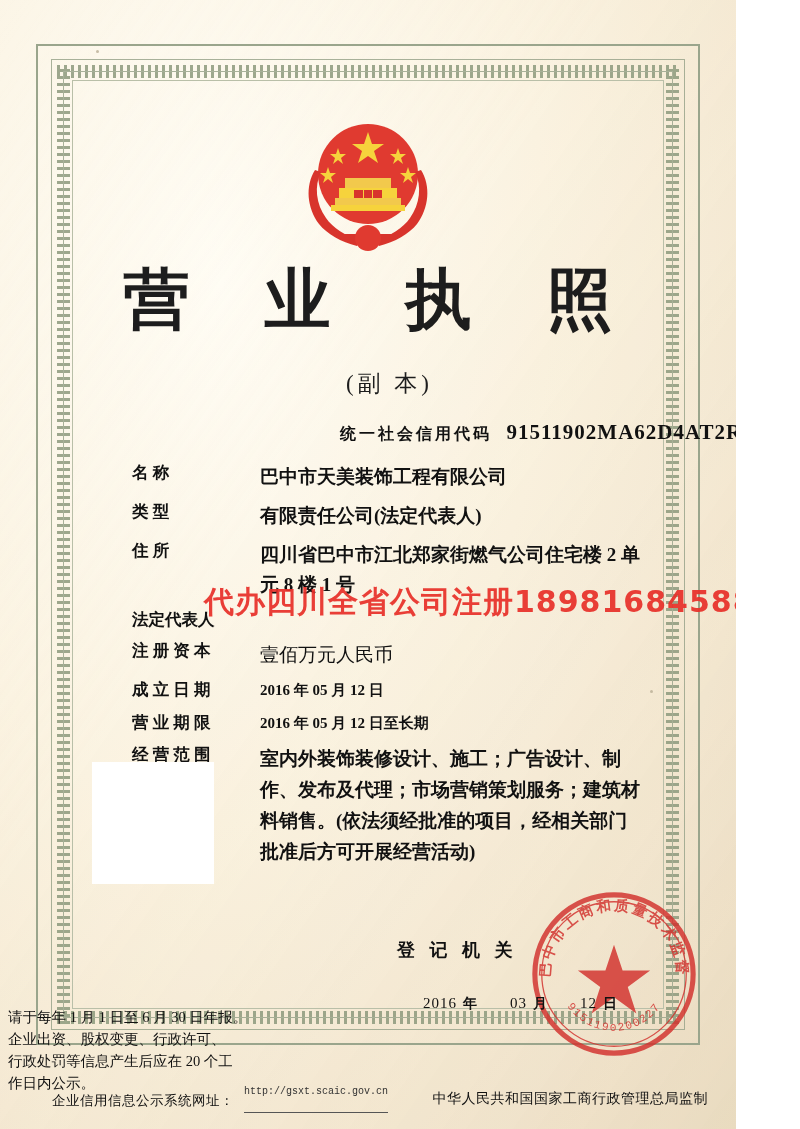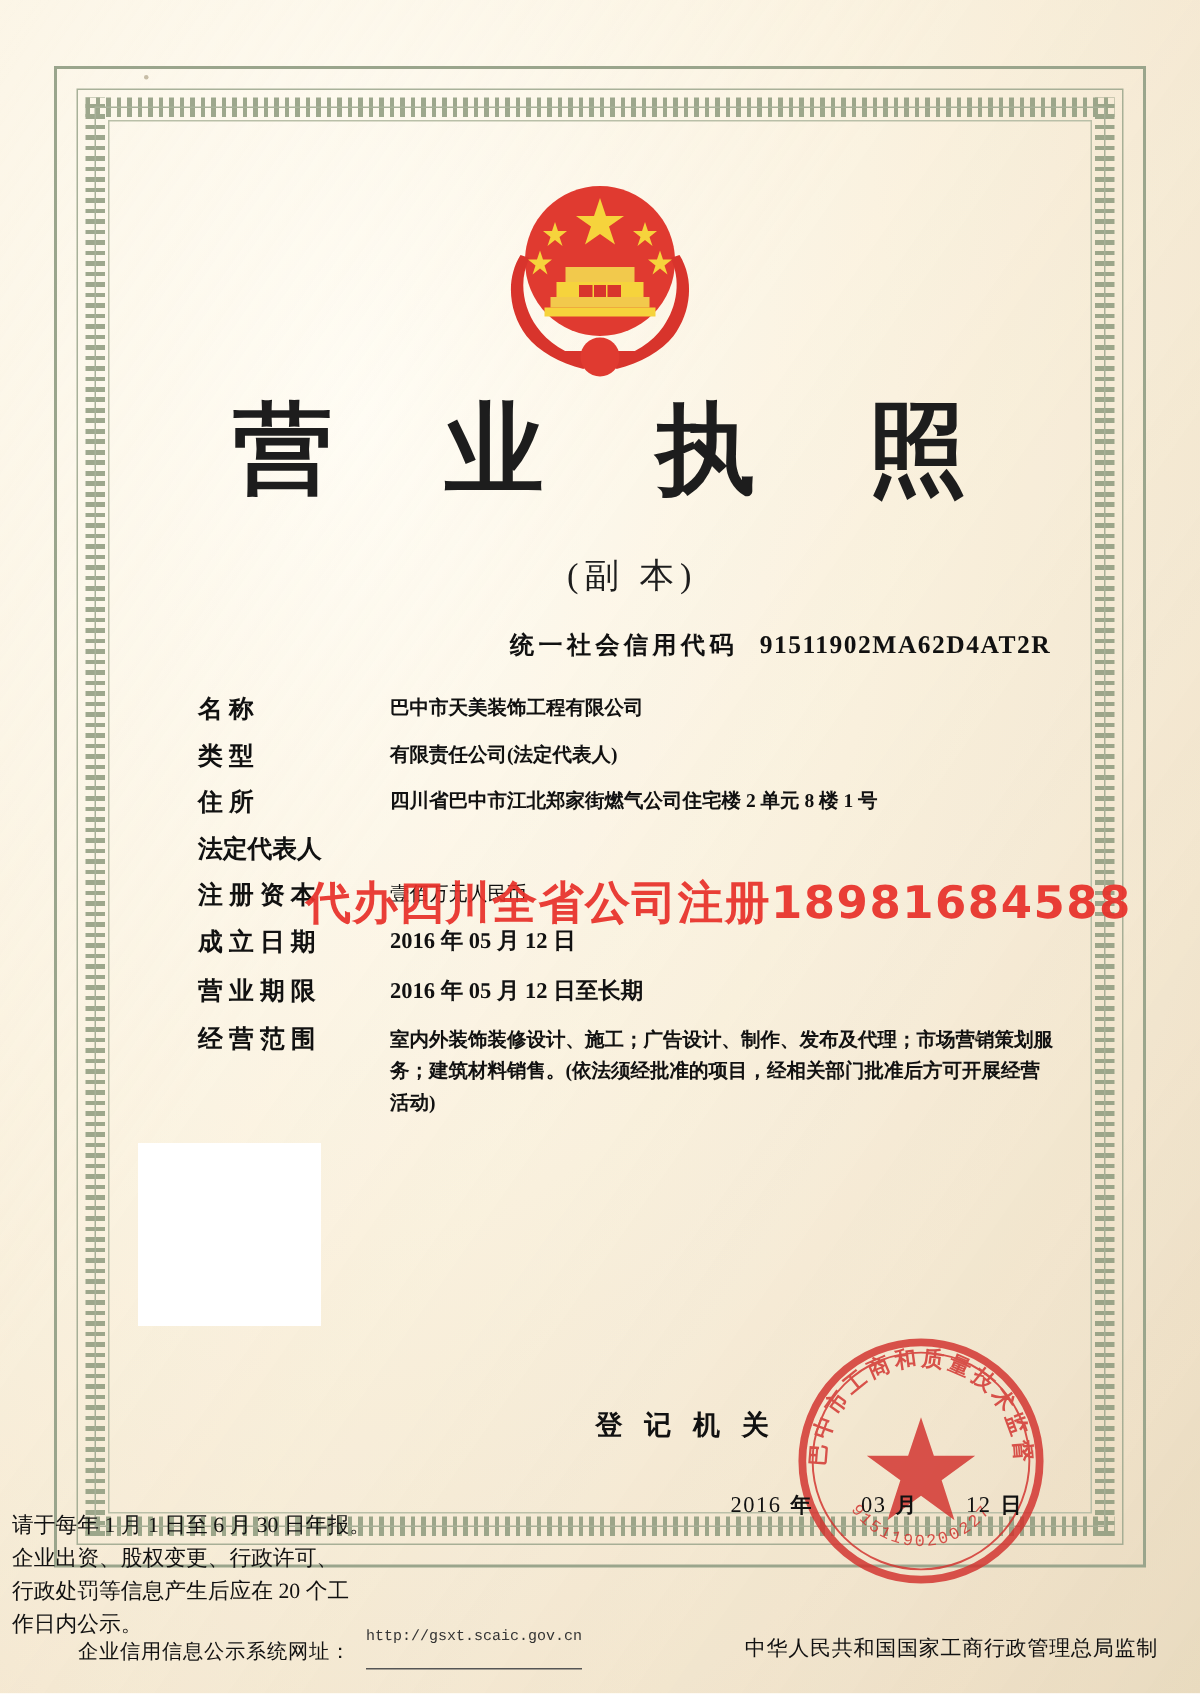--- a/index.html
+++ b/index.html
@@ -5,21 +5,21 @@
   html, body {
     margin: 0;
     padding: 0;
     background: #ffffff;
   }
   body {
     font-family: "Liberation Serif", "DejaVu Serif", serif;
   }
   #page {
     position: relative;
-    width: 800px;
+    width: 736px;
     height: 1129px;
     overflow: hidden;
     background: #fdf8ec;
   }
   
   .paper-bg {
     position: absolute;
     inset: 0;
     background:
       radial-gradient(ellipse at 30% 25%, #fffdf6 0%, #fbf4e4 45%, #f6ecd8 75%, #efe3cc 100%);
@@ -112,21 +112,21 @@
     color: #111;
     letter-spacing: .5px;
     white-space: nowrap;
   }
   .credit-label { font-weight: bold; letter-spacing: 3px; }
   .credit-value {
     font-family: "Liberation Serif", serif;
     font-weight: bold;
     letter-spacing: 1px;
     margin-left: 10px;
-    font-size: 17px;
+    font-size: 21px;
   }
 
   
   .fields {
     position: absolute;
     top: 462px;
     left: 132px;
     right: 96px;
   }
   .row {
@@ -138,21 +138,21 @@
     width: 118px;
     flex: 0 0 118px;
     font-size: 16.5px;
     font-weight: bold;
     color: #111;
     letter-spacing: 0;
     display: flex;
     justify-content: space-between;
   }
   .row-value {
-    font-size: 13px;
+    font-size: 19px;
     color: #111;
     line-height: 1.58;
     padding-left: 10px;
     flex: 1;
   }
   .row-value.bold { font-weight: bold; }
   .row-value.num {
     font-family: "Liberation Serif", serif;
     font-weight: bold;
     font-size: 15px;

